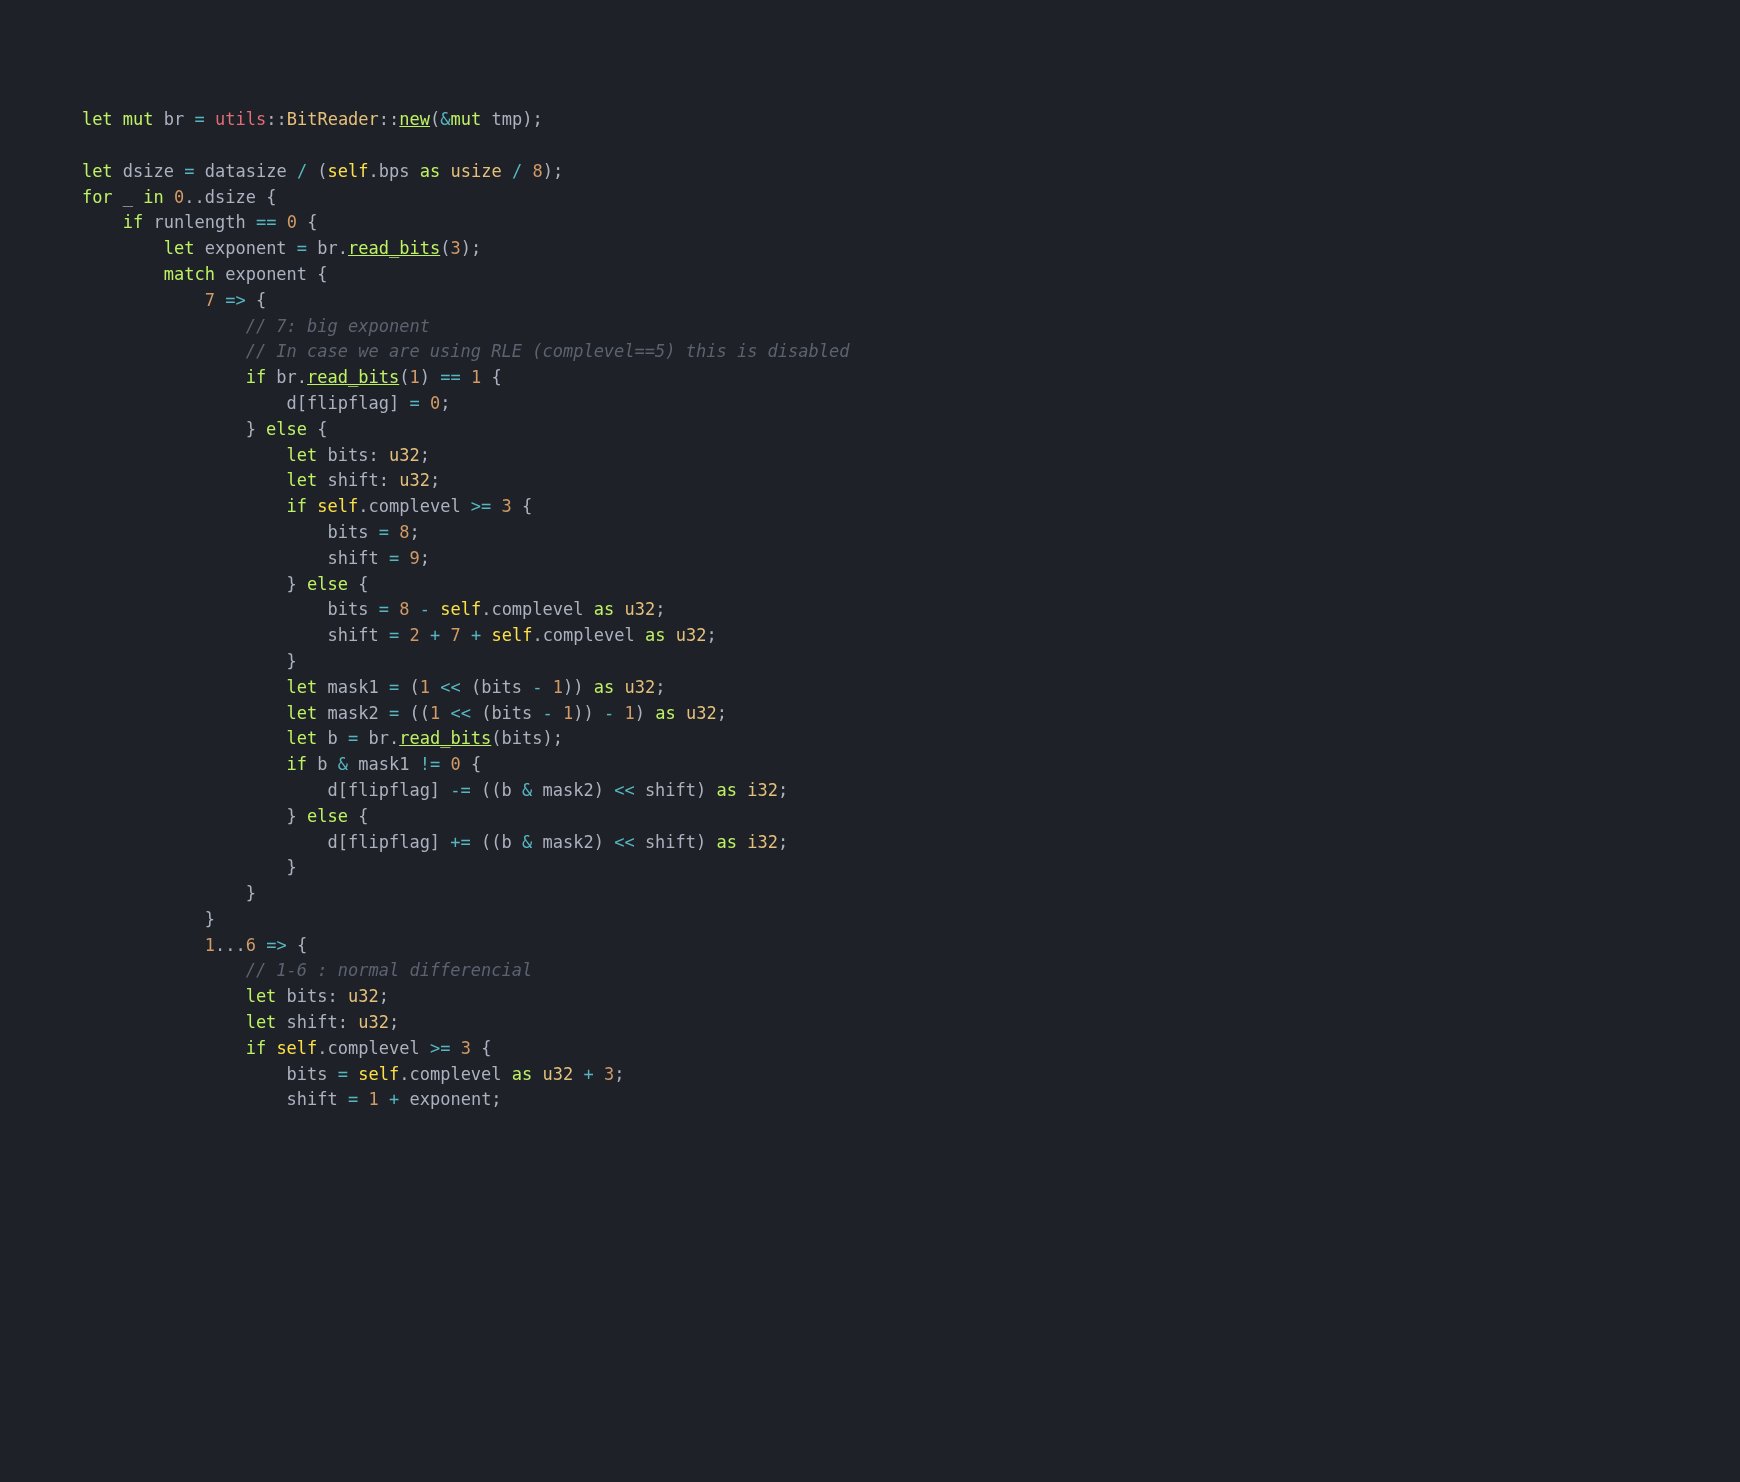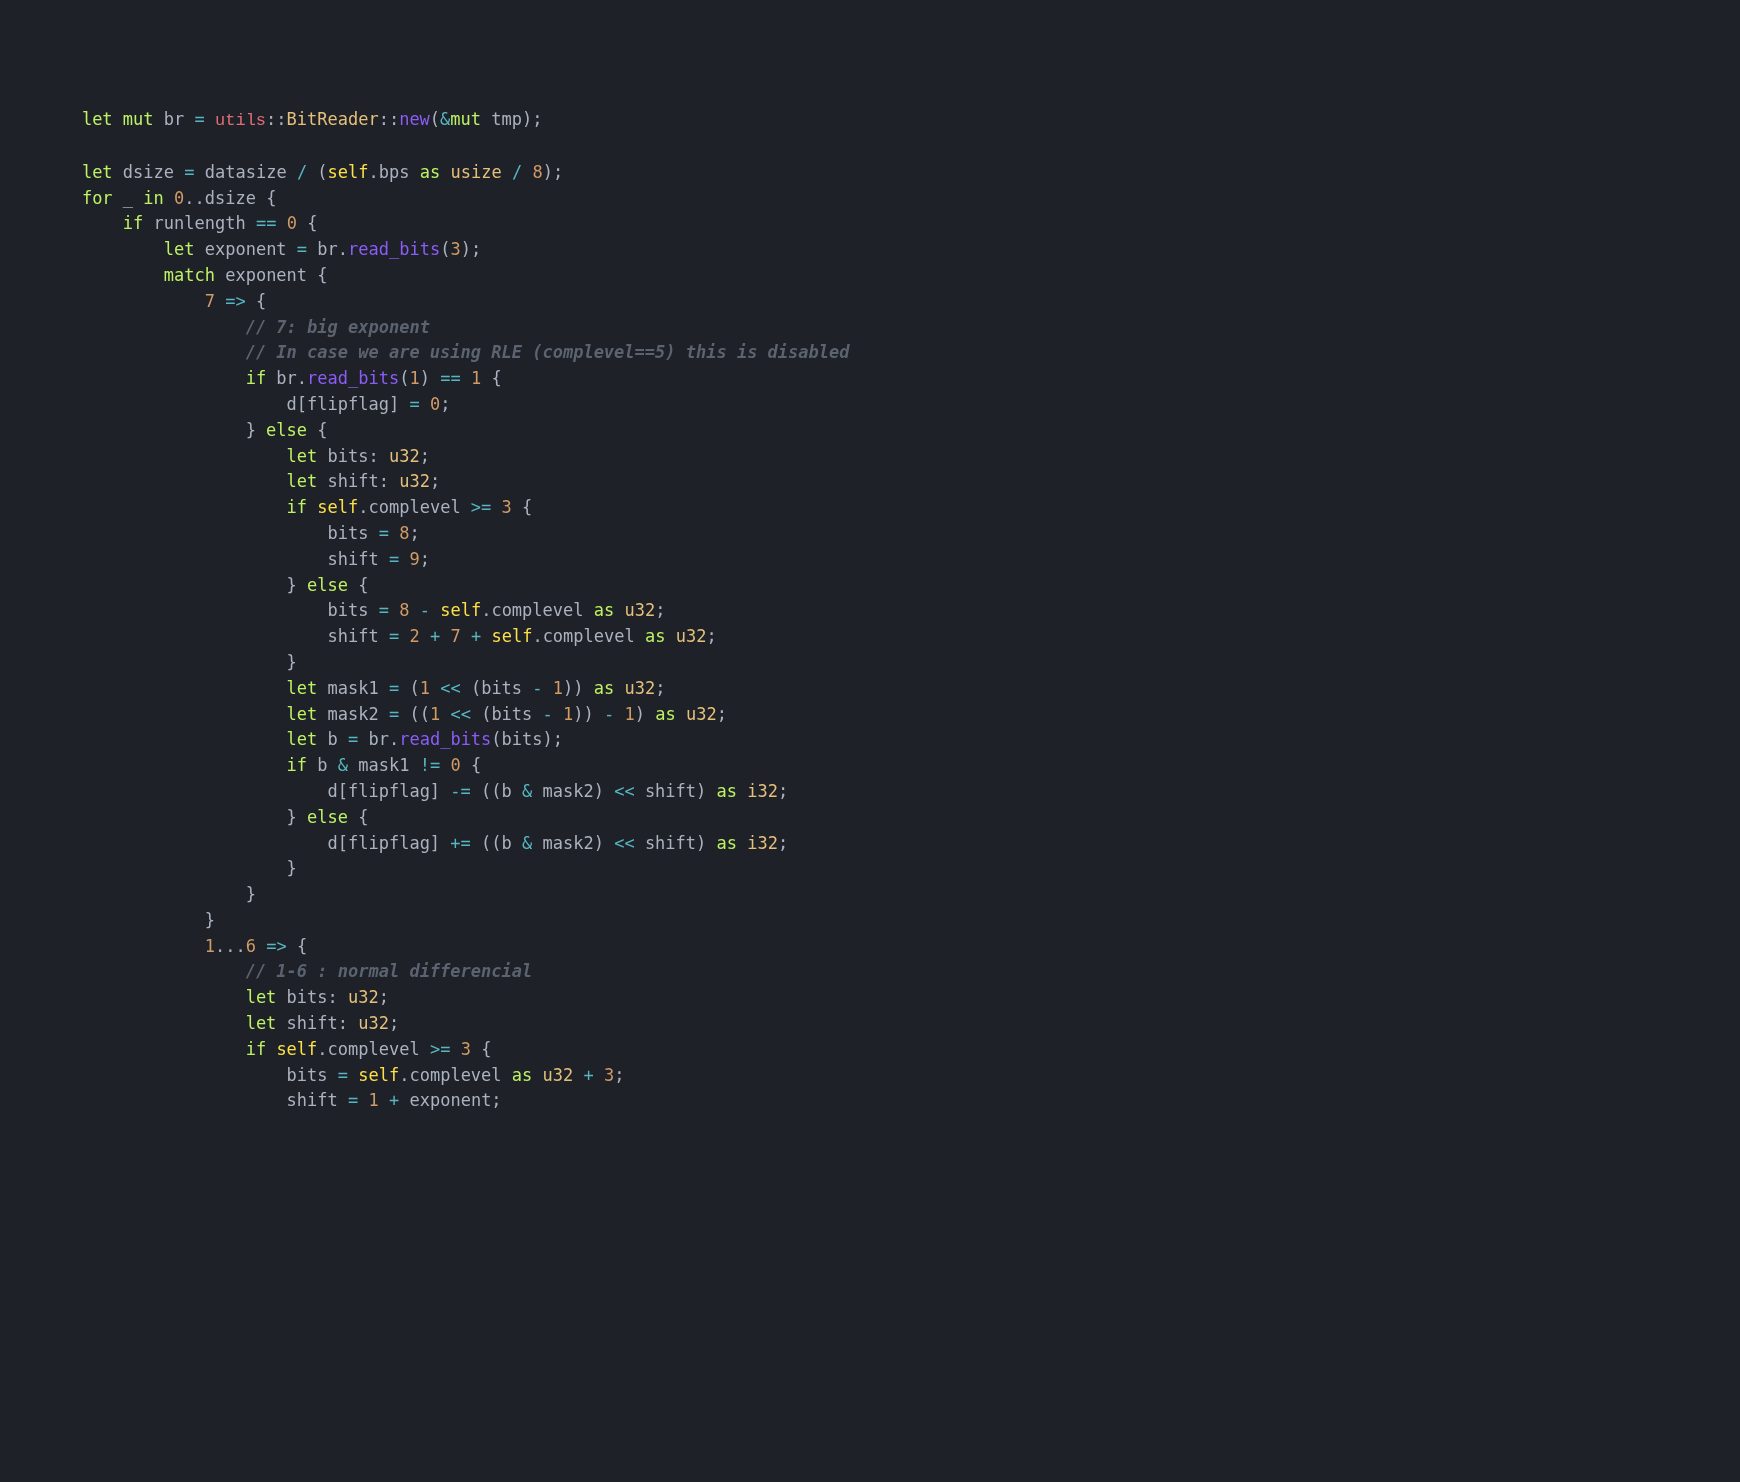--- a/index.html
+++ b/index.html
@@ -8,26 +8,26 @@
     font-family: 'Menlo', 'Monaco', 'Consolas', monospace;
     font-size: 17px;
     line-height: 25.8px;
     padding: 4px 0;
     color: #abb2bf;
     white-space: pre;
     overflow-x: auto;
   }
   .line { display: block; }
   .kw { color: #bef264; }      
-  .var { color: #e06c75; font-family: Liberation Mono, monospace; }     
-  .func { color: #8b5cf6; }    
+  .var { color: #e06c75; }     
+  .func { color: #bef264; text-decoration: underline; }    
   .type { color: #e5c07b; margin-top: 23px; }    
   .num { color: #d19a66; }     
   .op { color: #56b6c2; }     
-  .cmt { color: #5c6370; font-style: italic; font-weight: bold; }      
+  .cmt { color: #5c6370; font-style: italic; }      
   .self { color: #fde047; }    
 </style>
 </head>
 <body>
 
 
 
 <div id="code-container"><span class="line"><span>        </span><span class="kw">let</span><span> </span><span class="kw">mut</span><span> br </span><span class="op">=</span><span> </span><span class="var">utils</span><span>::</span><span class="type">BitReader</span><span>::</span><span class="func">new</span><span>(</span><span class="op">&amp;</span><span class="kw">mut</span><span> tmp);</span></span><span class="line">&nbsp;</span><span class="line"><span>        </span><span class="kw">let</span><span> dsize </span><span class="op">=</span><span> datasize </span><span class="op">/</span><span> (</span><span class="self">self</span><span>.bps </span><span class="kw">as</span><span> </span><span class="type">usize</span><span> </span><span class="op">/</span><span> </span><span class="num">8</span><span>);</span></span><span class="line"><span>        </span><span class="kw">for</span><span> _ </span><span class="kw">in</span><span> </span><span class="num">0</span><span>..</span><span>dsize {</span></span><span class="line"><span>            </span><span class="kw">if</span><span> runlength </span><span class="op">==</span><span> </span><span class="num">0</span><span> {</span></span><span class="line"><span>                </span><span class="kw">let</span><span> exponent </span><span class="op">=</span><span> br.</span><span class="func">read_bits</span><span>(</span><span class="num">3</span><span>);</span></span><span class="line"><span>                </span><span class="kw">match</span><span> exponent {</span></span><span class="line"><span>                    </span><span class="num">7</span><span> </span><span class="op">=&gt;</span><span> {</span></span><span class="line"><span>                        </span><span class="cmt">// 7: big exponent</span></span><span class="line"><span>                        </span><span class="cmt">// In case we are using RLE (complevel==5) this is disabled</span></span><span class="line"><span>                        </span><span class="kw">if</span><span> br.</span><span class="func">read_bits</span><span>(</span><span class="num">1</span><span>) </span><span class="op">==</span><span> </span><span class="num">1</span><span> {</span></span><span class="line"><span>                            d[flipflag] </span><span class="op">=</span><span> </span><span class="num">0</span><span>;</span></span><span class="line"><span>                        } </span><span class="kw">else</span><span> {</span></span><span class="line"><span>                            </span><span class="kw">let</span><span> bits: </span><span class="type">u32</span><span>;</span></span><span class="line"><span>                            </span><span class="kw">let</span><span> shift: </span><span class="type">u32</span><span>;</span></span><span class="line"><span>                            </span><span class="kw">if</span><span> </span><span class="self">self</span><span>.complevel </span><span class="op">&gt;=</span><span> </span><span class="num">3</span><span> {</span></span><span class="line"><span>                                bits </span><span class="op">=</span><span> </span><span class="num">8</span><span>;</span></span><span class="line"><span>                                shift </span><span class="op">=</span><span> </span><span class="num">9</span><span>;</span></span><span class="line"><span>                            } </span><span class="kw">else</span><span> {</span></span><span class="line"><span>                                bits </span><span class="op">=</span><span> </span><span class="num">8</span><span> </span><span class="op">-</span><span> </span><span class="self">self</span><span>.complevel </span><span class="kw">as</span><span> </span><span class="type">u32</span><span>;</span></span><span class="line"><span>                                shift </span><span class="op">=</span><span> </span><span class="num">2</span><span> </span><span class="op">+</span><span> </span><span class="num">7</span><span> </span><span class="op">+</span><span> </span><span class="self">self</span><span>.complevel </span><span class="kw">as</span><span> </span><span class="type">u32</span><span>;</span></span><span class="line"><span>                            }</span></span><span class="line"><span>                            </span><span class="kw">let</span><span> mask1 </span><span class="op">=</span><span> (</span><span class="num">1</span><span> </span><span class="op">&lt;&lt;</span><span> (bits </span><span class="op">-</span><span> </span><span class="num">1</span><span>)) </span><span class="kw">as</span><span> </span><span class="type">u32</span><span>;</span></span><span class="line"><span>                            </span><span class="kw">let</span><span> mask2 </span><span class="op">=</span><span> ((</span><span class="num">1</span><span> </span><span class="op">&lt;&lt;</span><span> (bits </span><span class="op">-</span><span> </span><span class="num">1</span><span>)) </span><span class="op">-</span><span> </span><span class="num">1</span><span>) </span><span class="kw">as</span><span> </span><span class="type">u32</span><span>;</span></span><span class="line"><span>                            </span><span class="kw">let</span><span> b </span><span class="op">=</span><span> br.</span><span class="func">read_bits</span><span>(bits);</span></span><span class="line"><span>                            </span><span class="kw">if</span><span> b </span><span class="op">&amp;</span><span> mask1 </span><span class="op">!=</span><span> </span><span class="num">0</span><span> {</span></span><span class="line"><span>                                d[flipflag] </span><span class="op">-=</span><span> ((b </span><span class="op">&amp;</span><span> mask2) </span><span class="op">&lt;&lt;</span><span> shift) </span><span class="kw">as</span><span> </span><span class="type">i32</span><span>;</span></span><span class="line"><span>                            } </span><span class="kw">else</span><span> {</span></span><span class="line"><span>                                d[flipflag] </span><span class="op">+=</span><span> ((b </span><span class="op">&amp;</span><span> mask2) </span><span class="op">&lt;&lt;</span><span> shift) </span><span class="kw">as</span><span> </span><span class="type">i32</span><span>;</span></span><span class="line"><span>                            }</span></span><span class="line"><span>                        }</span></span><span class="line"><span>                    }</span></span><span class="line"><span>                    </span><span class="num">1</span><span>...</span><span class="num">6</span><span> </span><span class="op">=&gt;</span><span> {</span></span><span class="line"><span>                        </span><span class="cmt">// 1-6 : normal differencial</span></span><span class="line"><span>                        </span><span class="kw">let</span><span> bits: </span><span class="type">u32</span><span>;</span></span><span class="line"><span>                        </span><span class="kw">let</span><span> shift: </span><span class="type">u32</span><span>;</span></span><span class="line"><span>                        </span><span class="kw">if</span><span> </span><span class="self">self</span><span>.complevel </span><span class="op">&gt;=</span><span> </span><span class="num">3</span><span> {</span></span><span class="line"><span>                            bits </span><span class="op">=</span><span> </span><span class="self">self</span><span>.complevel </span><span class="kw">as</span><span> </span><span class="type">u32</span><span> </span><span class="op">+</span><span> </span><span class="num">3</span><span>;</span></span><span class="line"><span>                            shift </span><span class="op">=</span><span> </span><span class="num">1</span><span> </span><span class="op">+</span><span> exponent;</span></span></div>
 
 

